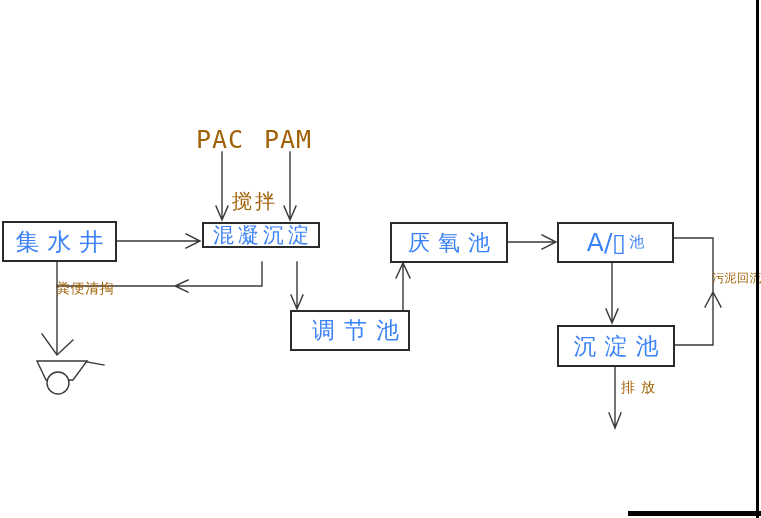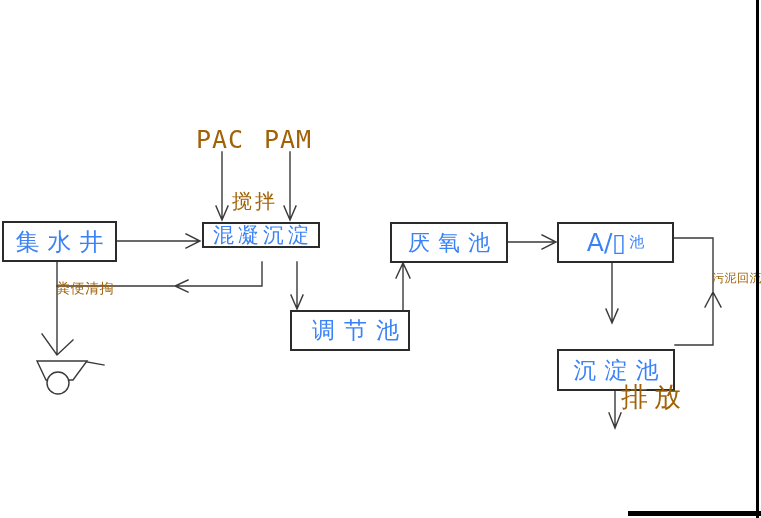--- a/index.html
+++ b/index.html
@@ -16,28 +16,28 @@
     display:flex; align-items:center; justify-content:center;
     white-space:nowrap; color:#3b82f6;
   }
   .lbl { position:absolute; z-index:2; white-space:nowrap; color:#a16207; }
   #box-collection     { left:2px;   top:221px; width:115px; height:41px; font-size:24px; letter-spacing:8px; padding-left:8px; }
   #box-coagulation    { left:202px; top:222px; width:118px; height:26px; font-size:21px; letter-spacing:4px; padding-left:4px; }
   #box-anaerobic      { left:390px; top:222px; width:118px; height:41px; font-size:22px; letter-spacing:8px; padding-left:8px; }
   #box-ao             { left:557px; top:222px; width:117px; height:41px; font-size:25px; }
   #box-ao .ao-suffix  { font-size:15px; margin-left:3px; }
   #box-regulating     { left:290px; top:310px; width:120px; height:41px; font-size:23px; letter-spacing:9px; padding-left:20px; }
-  #box-sedimentation  { left:557px; top:325px; width:118px; height:42px; font-size:23px; letter-spacing:8px; padding-left:8px;margin-top:24px; }
+  #box-sedimentation  { left:557px; top:325px; width:118px; height:42px; font-size:23px; letter-spacing:8px; padding-left:8px; }
 
   #label-pac { left:196px; top:125px; font-family:"DejaVu Sans Mono", monospace; font-size:25px; letter-spacing:1px; }
   #label-pam { left:264px; top:125px; font-family:"DejaVu Sans Mono", monospace; font-size:25px; letter-spacing:1px; }
   #label-mixing        { left:232px; top:188px; font-size:20px; letter-spacing:3px; }
   #label-manure        { left:56px;  top:280px; font-size:14px; letter-spacing:0.5px; }
   #label-sludge-return { left:712px; top:270px; font-size:12px; letter-spacing:0.5px; }
-  #label-discharge     { left:621px; top:379px; font-size:27px; letter-spacing:6px; }
+  #label-discharge     { left:621px; top:379px; font-size:14px; letter-spacing:6px; }
 
   #border-right  { position:absolute; z-index:3; left:756px; top:0; width:3px;  height:518px; background:#000; }
   #border-bottom { position:absolute; z-index:3; left:628px; top:511px; width:133px; height:5px; background:#000; }
 </style>
 </head>
 <body>
 
 <div id="stage">
 
   <svg id="connector-svg" width="761" height="518" viewBox="0 0 761 518" fill="none" stroke="#3a3a3a" stroke-width="1.4" stroke-linecap="square">

